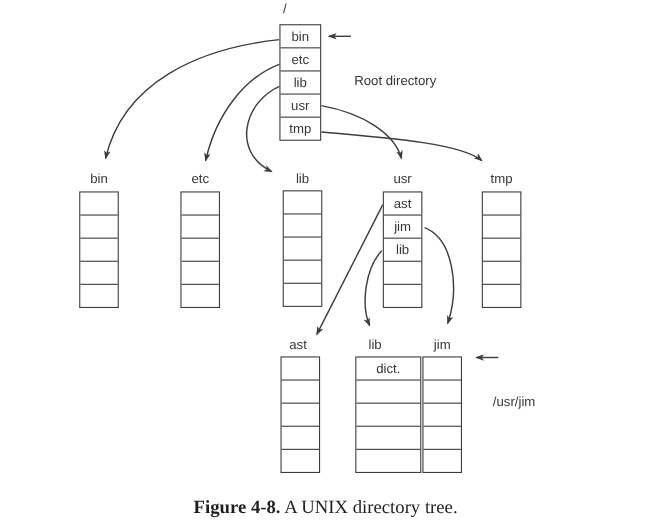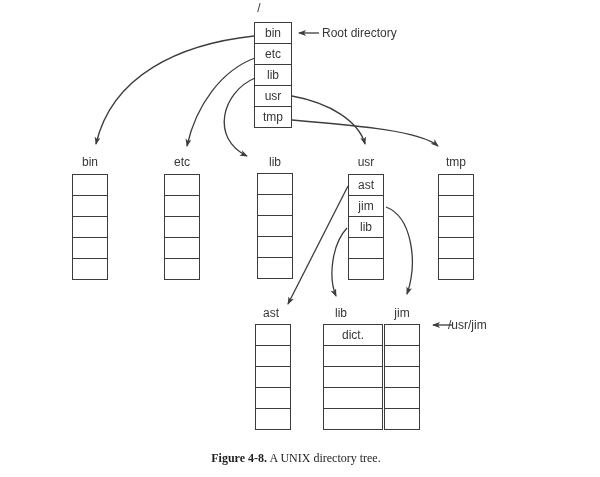--- a/index.html
+++ b/index.html
@@ -5,23 +5,23 @@
   html,body{margin:0;padding:0;background:#ffffff;}
   .stage{position:relative;width:600px;height:477px;background:#ffffff;overflow:hidden;
          font-family:"Liberation Sans",sans-serif;}
   .arrows{position:absolute;left:0;top:0;width:600px;height:477px;pointer-events:none;}
   .dir-col{position:absolute;border:1.4px solid #3c3c3c;background:#ffffff;box-sizing:border-box;}
   .cell{height:21px;box-sizing:border-box;border-top:1.4px solid #3c3c3c;
         display:flex;align-items:center;justify-content:center;
         font-size:12px;color:#363636;}
   .cell:first-child{border-top:none;height:20px;}
   .col-label{position:absolute;font-size:12px;color:#363636;text-align:center;line-height:13px;}
-  .annot{position:absolute;font-size:12px;color:#363636;white-space:nowrap;}
+  .annot{position:absolute;font-size:12px;color:#363636;white-space:nowrap;margin-top:40px;}
   .caption{position:absolute;left:0;top:451px;width:592px;text-align:center;
-           font-family:"Liberation Serif",serif;font-size:12px;color:#1f1f1f;}
+           font-family:"Liberation Serif",serif;font-size:17px;color:#1f1f1f;}
   .caption .cap-bold{font-weight:bold;}
 </style>
 </head>
 <body>
 
 <div class="stage">
 
   <svg class="arrows" viewBox="0 0 600 477" xmlns="http://www.w3.org/2000/svg">
     <defs>
       <marker id="ah" markerWidth="9" markerHeight="8" refX="7" refY="3" orient="auto" markerUnits="userSpaceOnUse">

